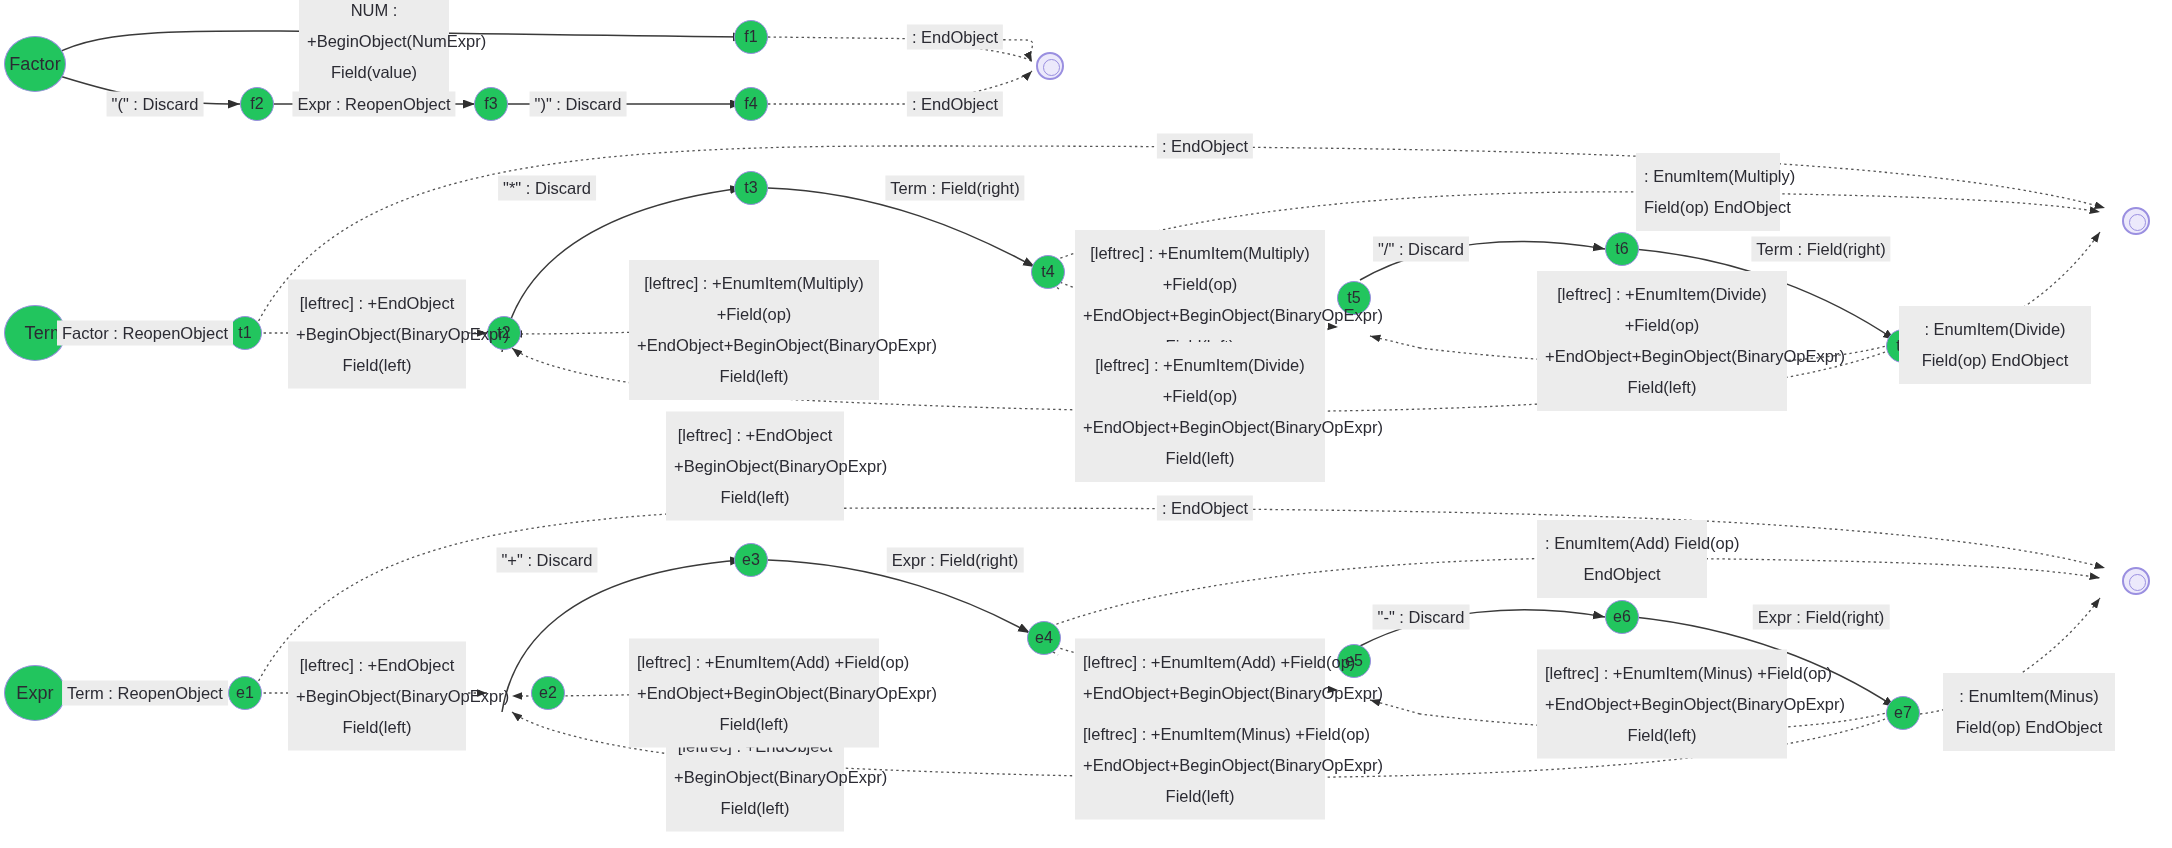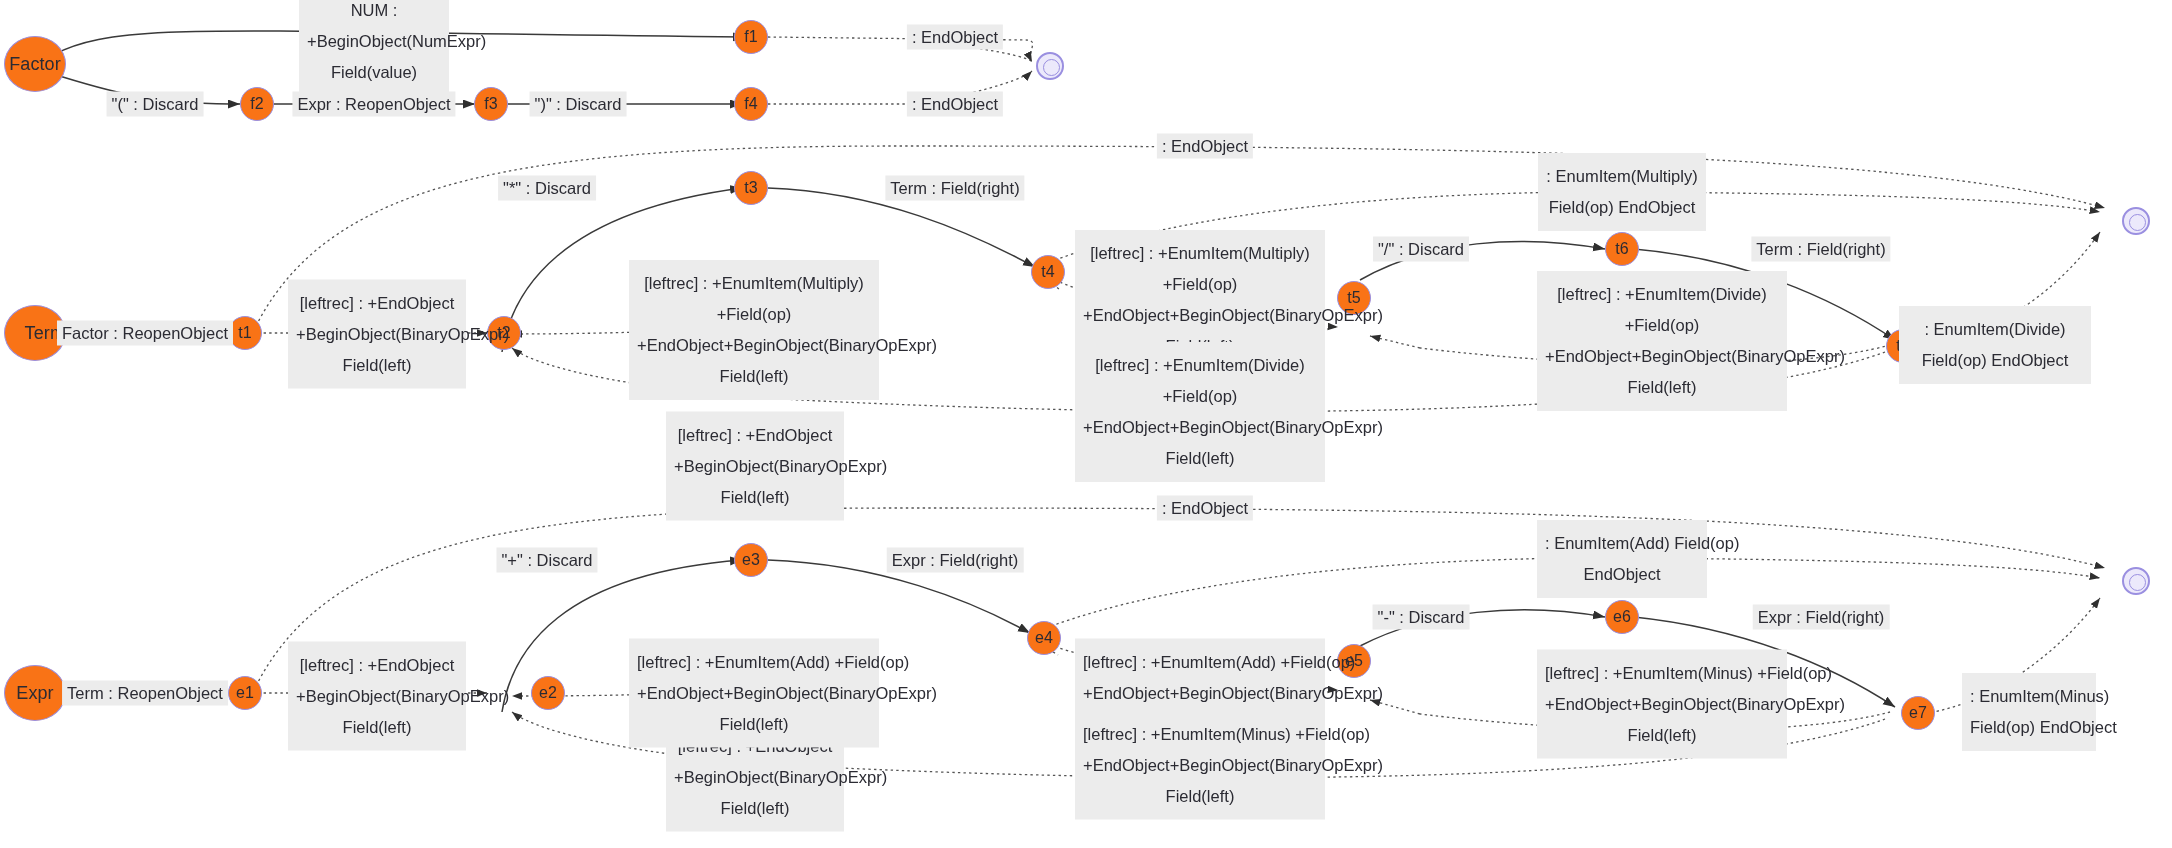--- a/index.html
+++ b/index.html
@@ -8,21 +8,21 @@
     font-family:"Liberation Sans","DejaVu Sans",sans-serif;
     width:2172px;height:848px;overflow:hidden;position:relative;
   }
   #stage{position:absolute;left:0;top:0;width:2172px;height:848px;}
   svg#wires{position:absolute;left:0;top:0;width:2172px;height:848px;}
 
   
   .node{
     position:absolute;
     box-sizing:border-box;
-    background:#f97316;
+    background:#22c55e;
     border:1.4px solid #9a8fe0;
     border-radius:50%;
     color:#2b2b33;
     display:flex;align-items:center;justify-content:center;
     font-size:17px;
     letter-spacing:.1px;
     z-index:5;
   }
   .node.start{
     width:62px;height:56px;font-size:18px;
@@ -196,21 +196,21 @@
     </div>
   <div class="node inner" style="left:1027px;top:621px;text-align:center;">
       <span>e4</span>
     </div>
   <div class="node inner" style="left:1337px;top:644px;">
       <span>e5</span>
     </div>
   <div class="node inner" style="left:1605px;top:600px;">
       <span>e6</span>
     </div>
-  <div class="node inner" style="left:1886px;top:696px;margin-left:15px;">
+  <div class="node inner" style="left:1886px;top:696px;">
       <span>e7</span>
     </div>
   <div class="node accept" style="left:2122px;top:567px;"></div>
 
   <div class="lbl ml c" style="left:374px;top:41px;width:150px;">NUM :
 +BeginObject(NumExpr)
 Field(value)</div>
   <div class="lbl c" style="left:155px;top:104px;">"(" : Discard</div>
   <div class="lbl c" style="left:374px;top:104px;">Expr : ReopenObject</div>
   <div class="lbl c" style="left:578px;top:104px;">")" : Discard</div>
@@ -228,21 +228,21 @@
   <div class="lbl c" style="left:547px;top:188px;">"*" : Discard</div>
   <div class="lbl c" style="left:955px;top:188px;">Term : Field(right)</div>
   <div class="lbl ml c" style="left:754px;top:330px;width:250px;">[leftrec] : +EnumItem(Multiply)
 +Field(op)
 +EndObject+BeginObject(BinaryOpExpr)
 Field(left)</div>
   <div class="lbl ml c" style="left:1200px;top:300px;width:250px;">[leftrec] : +EnumItem(Multiply)
 +Field(op)
 +EndObject+BeginObject(BinaryOpExpr)
 Field(left)</div>
-  <div class="lbl ml c" style="left:1622px;top:192px;width:168px;">: EnumItem(Multiply)
+  <div class="lbl ml c" style="left:1708px;top:192px;width:144px;">: EnumItem(Multiply)
 Field(op) EndObject</div>
   <div class="lbl c" style="left:1421px;top:249px;">"/" : Discard</div>
   <div class="lbl c" style="left:1821px;top:249px;">Term : Field(right)</div>
   <div class="lbl ml c" style="left:1662px;top:341px;width:250px;">[leftrec] : +EnumItem(Divide)
 +Field(op)
 +EndObject+BeginObject(BinaryOpExpr)
 Field(left)</div>
   <div class="lbl ml c" style="left:1200px;top:412px;width:250px;">[leftrec] : +EnumItem(Divide)
 +Field(op)
 +EndObject+BeginObject(BinaryOpExpr)
@@ -269,16 +269,16 @@
   <div class="lbl ml c" style="left:1622px;top:559px;width:170px;">: EnumItem(Add) Field(op)
 EndObject</div>
   <div class="lbl c" style="left:1421px;top:617px;">"-" : Discard</div>
   <div class="lbl c" style="left:1821px;top:617px;">Expr : Field(right)</div>
   <div class="lbl ml c" style="left:1662px;top:704px;width:250px;">[leftrec] : +EnumItem(Minus) +Field(op)
 +EndObject+BeginObject(BinaryOpExpr)
 Field(left)</div>
   <div class="lbl ml c" style="left:1200px;top:765px;width:250px;">[leftrec] : +EnumItem(Minus) +Field(op)
 +EndObject+BeginObject(BinaryOpExpr)
 Field(left)</div>
-  <div class="lbl ml c" style="left:2029px;top:712px;width:134px;">: EnumItem(Minus)
+  <div class="lbl ml c" style="left:2029px;top:712px;width:172px;">: EnumItem(Minus)
 Field(op) EndObject</div>
 
 </div>
 
 </body></html>

